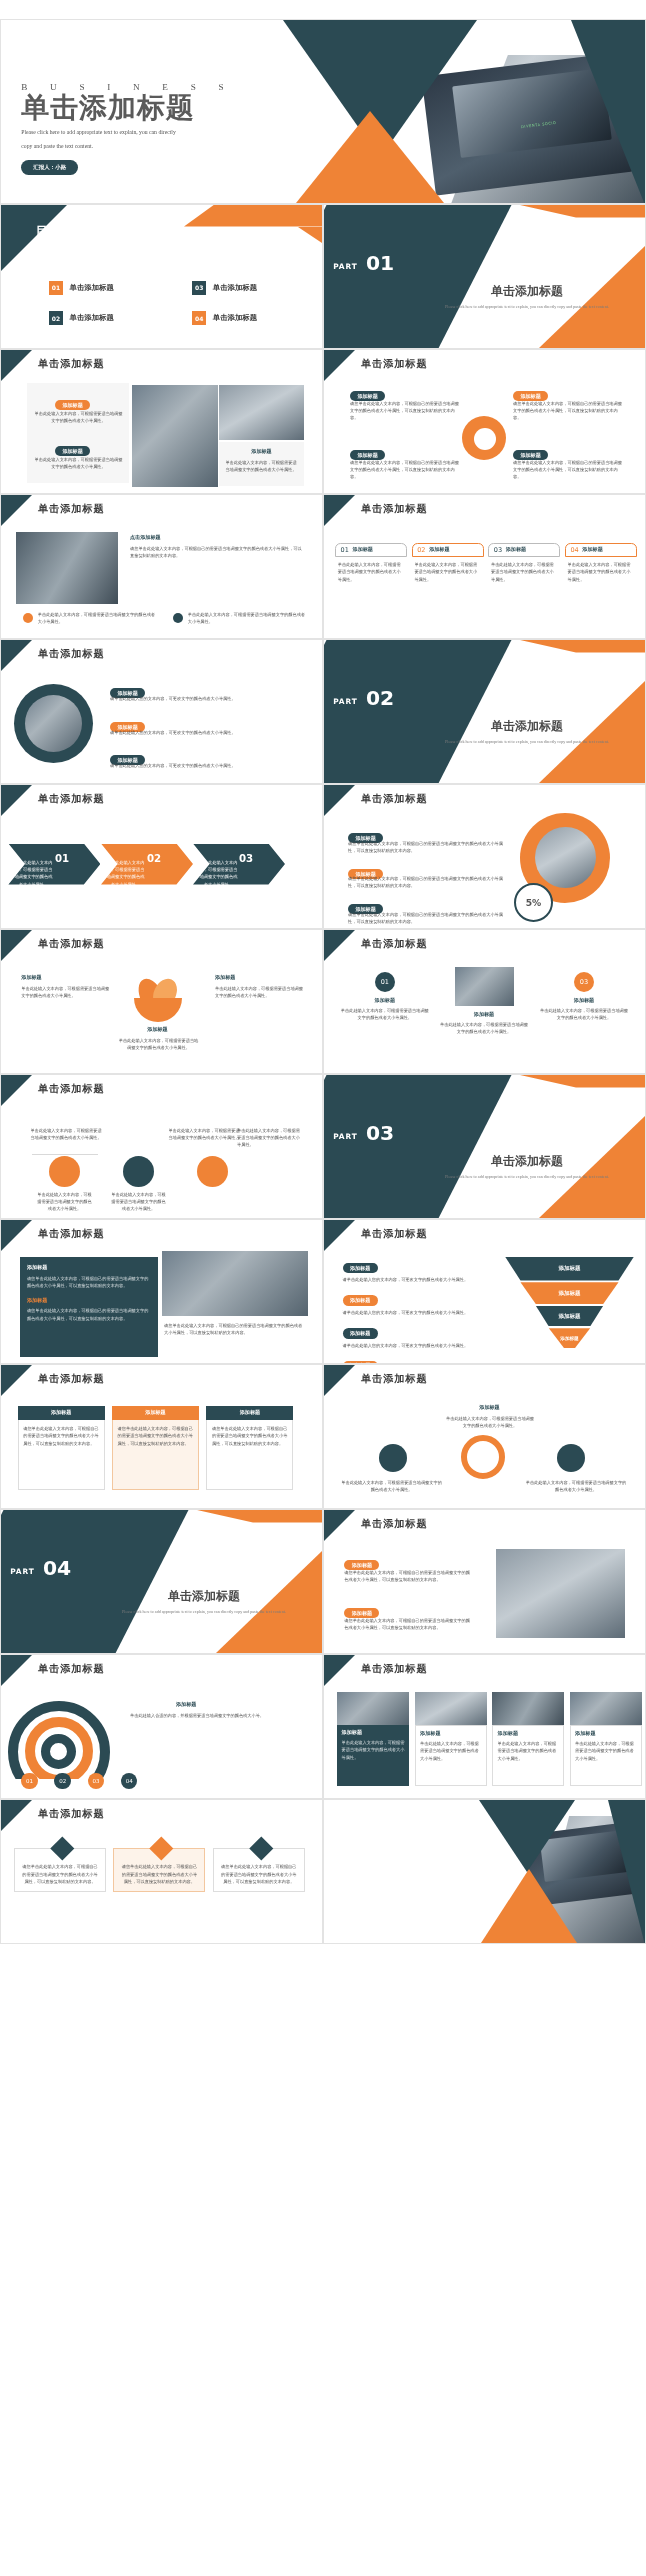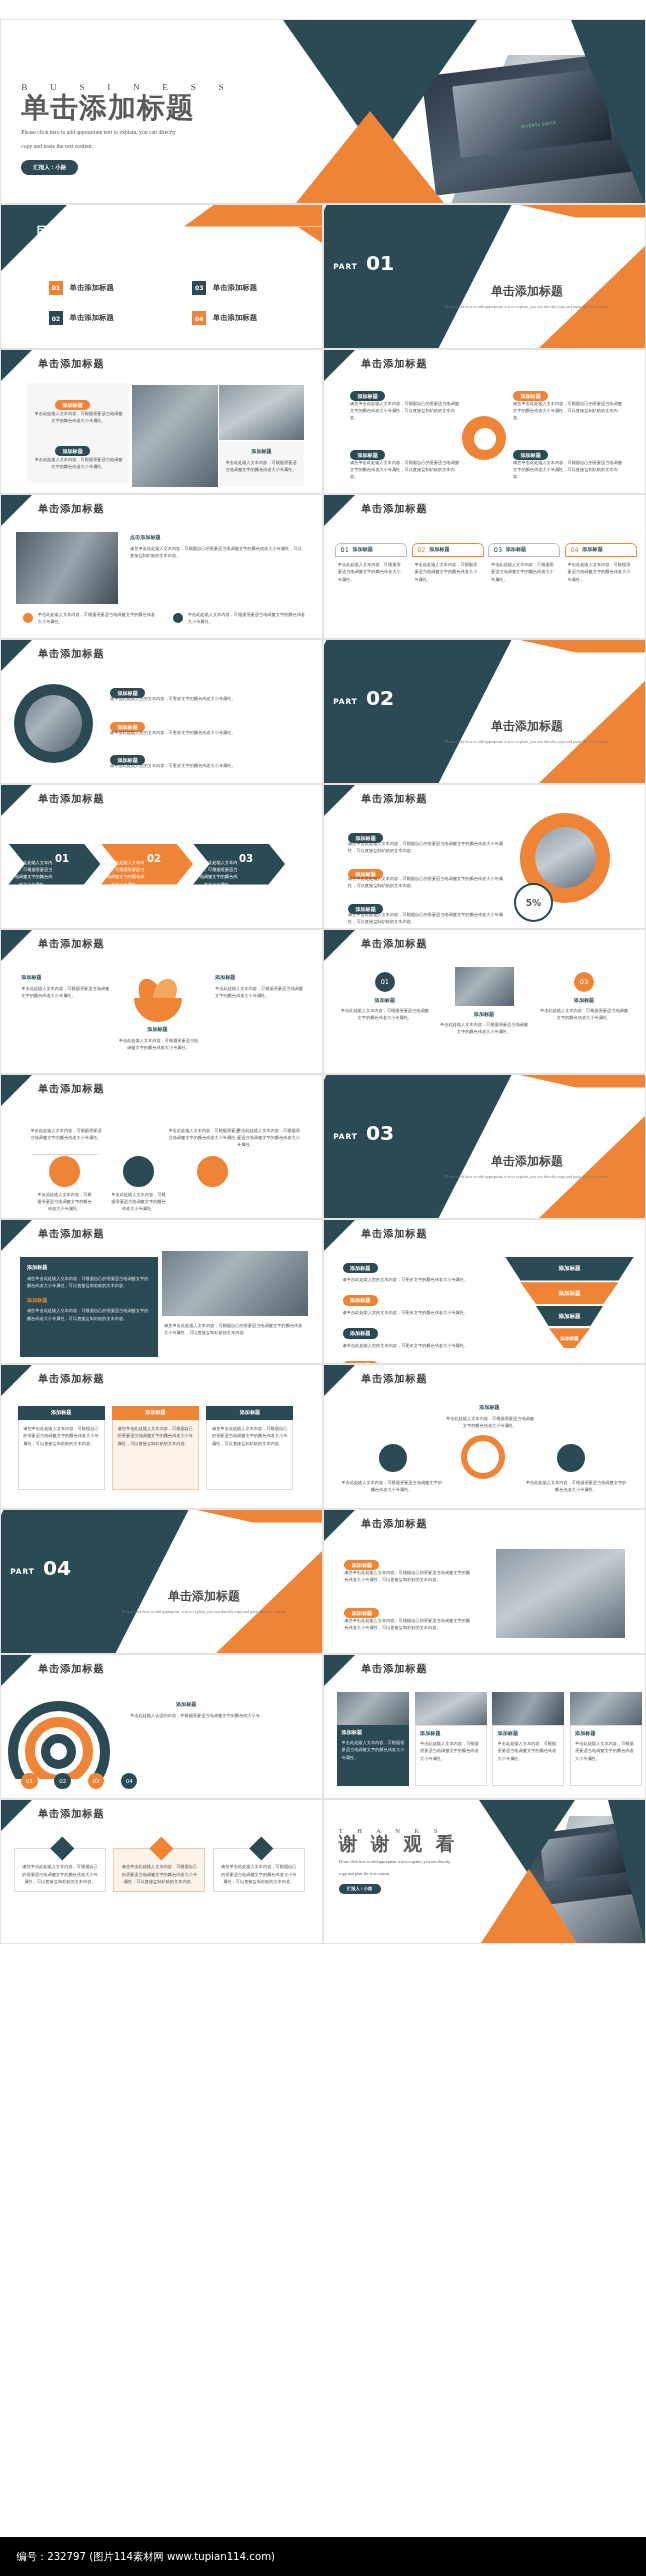--- a/index.html
+++ b/index.html
@@ -672,29 +672,19 @@
         </div>
       </div>
 
       <div class="slide cover" style="width:323px;height:145px">
         <div class="photoblock" style="right:0;top:16.6px;width:138px;height:128px"></div>
         <div class="laptop" style="right:7.4px;top:28px;width:111px;height:72px"></div>
         <div class="screen" style="right:18.5px;top:35px;width:85px;height:42px"></div>
         <div class="darkwedge" style="left:155px;border-left:48px solid transparent;border-right:48px solid transparent;border-top:72px solid #2b4a53"></div>
         <div class="darkwedge2" style="border-top:145px solid #2b4a53;border-left:37px solid transparent"></div>
         <div class="orangewedge" style="left:157px;border-left:48px solid transparent;border-right:48px solid transparent;border-bottom:74px solid #ef8336"></div>
-        <div class="cover-text" style="left:14.8px;top:20.3px">
-          <div class="eyebrow" style="font-size:6.5px;letter-spacing:6.5px">T H A N K S</div>
-          <div class="bigtitle" style="font-size:18.5px;letter-spacing:4.6px">谢 谢 观 看</div>
-          <div class="sub-en" style="font-size:4.1px">Please click here to add appropriate text to explain, you can directly</div>
-          <div class="sub-en" style="font-size:4.1px">copy and paste the text content.</div>
-          <div class="badge" style="font-size:4.2px;padding:2.8px 8.3px;margin-top:5.5px">汇报人：小路</div>
-        </div>
       </div>
     </div>
 
   </div>
 
-  <div class="footer">
-    <span>编号：232797 (图片114素材网 www.tupian114.com)</span>
-  </div>
 </div>
 
 
 </body></html>

